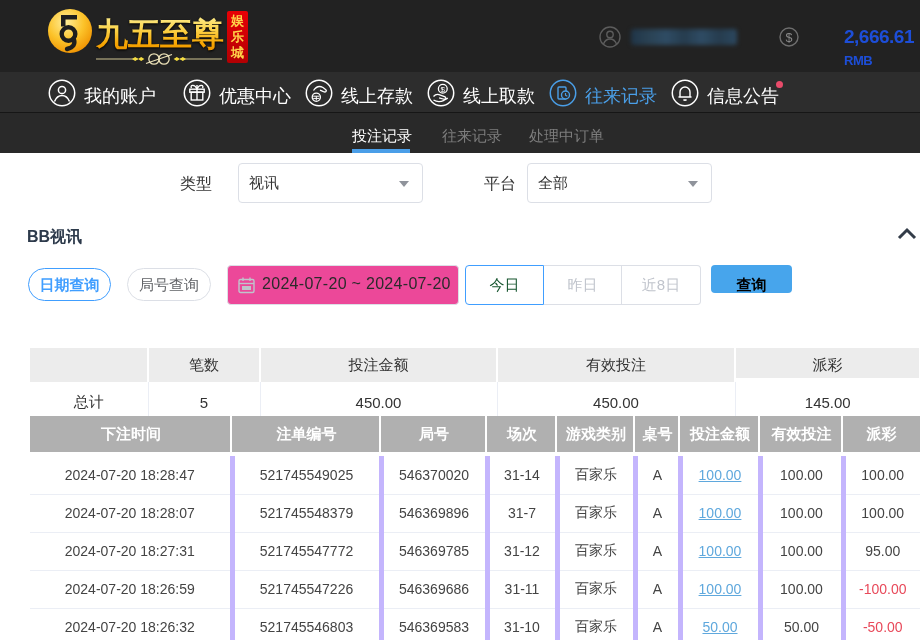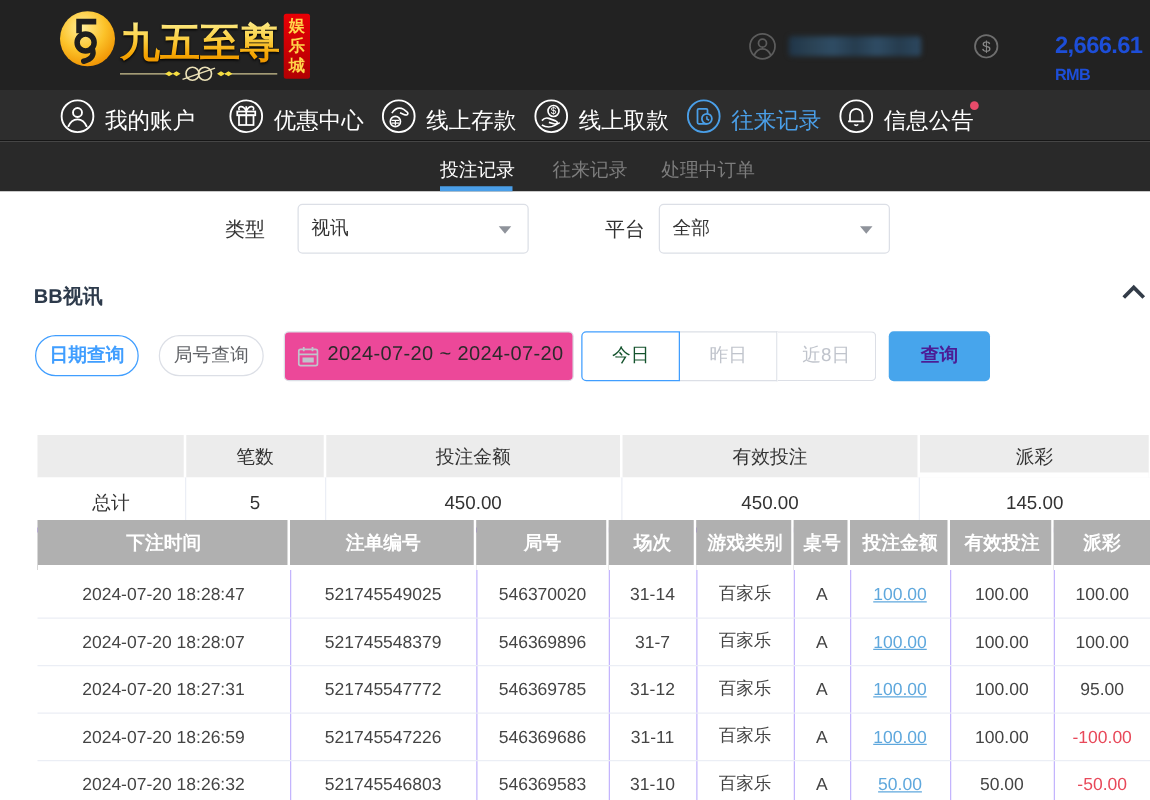--- a/index.html
+++ b/index.html
@@ -44,34 +44,34 @@
 .pill { position:absolute; top:268px; height:33px; border-radius:17px; font-size:15px; background:#fff;
   text-align:center; line-height:31px; }
 .pill.blue { border:1px solid #409eff; color:#409eff; font-weight:bold; }
 .pill.gray { border:1px solid #dcdfe6; color:#606266; }
 .dpick { position:absolute; left:227px; top:265px; width:232px; height:40px; border:1px solid #dcdfe6; border-radius:4px; background:#ec4899; }
 .dpick .dtxt { position:absolute; left:34px; top:9px; font-size:16px; color:#2b2b2b; letter-spacing:0.3px; }
 .bgrp { position:absolute; left:465px; top:265px; height:40px; }
 .bseg { position:absolute; top:0; height:40px; border:1px solid #dcdfe6; background:#fff; font-size:15px;
   text-align:center; line-height:38px; color:#c0c4cc; }
 .bseg.on { border:1px solid #409eff; color:#14532d; z-index:2; }
-.qbtn { position:absolute; left:711px; top:265px; width:81px; height:40px; background:#47a5ec; border-radius:4px;
-  color:#4c1d95; font-size:15px; font-weight:bold; text-align:center; line-height:40px; }
+.qbtn { position:absolute; left:711px; top:265px; width:81px; height:28px; background:#47a5ec; border-radius:4px;
+  color:#000000; font-size:15px; font-weight:bold; text-align:center; line-height:40px; }
 
 .t1 { position:absolute; left:30px; top:327px; width:890px;margin-top:21px; }
 .t1 table, .t2 table { border-collapse:collapse; width:890px; table-layout:fixed; }
 .t1 th { background:#ececec; height:34px; font-size:15px; font-weight:normal; color:#333;
   border-right:2px solid #fff; }
 .t1 td { background:#fff; height:42px; font-size:15px; color:#333; text-align:center;
   border-right:1px solid #ebeef5; border-bottom:4px solid #8b5cf6; }
 .t2 { position:absolute; left:30px; top:416px; width:890px; }
 .t2 th { background:#b0b0b0; height:40px; padding-bottom:4px; font-size:15px; font-weight:bold; color:#fff;
   box-shadow:inset -2px 0 0 #fff, inset 0 -4px 0 #fff; }
 .t2 td { background:#fff; height:38px; font-size:14px; color:#444; text-align:center;
-  border-right:1px solid #c4b5fd; border-bottom:1px solid #ebeef5; }
+  border-right:5px solid #c4b5fd; border-bottom:1px solid #ebeef5; }
 .t2 a { color:#5fa8dd; text-decoration:underline; }
 .t2 td.neg { color:#e8495a !important; }
 </style>
 </head>
 <body>
 <div class="hdr"></div>
 <div class="navbar"></div>
 <div class="subnav"></div>
 
 <svg class="abs" style="left:46px;top:7px" width="50" height="50" viewBox="0 0 50 50">

